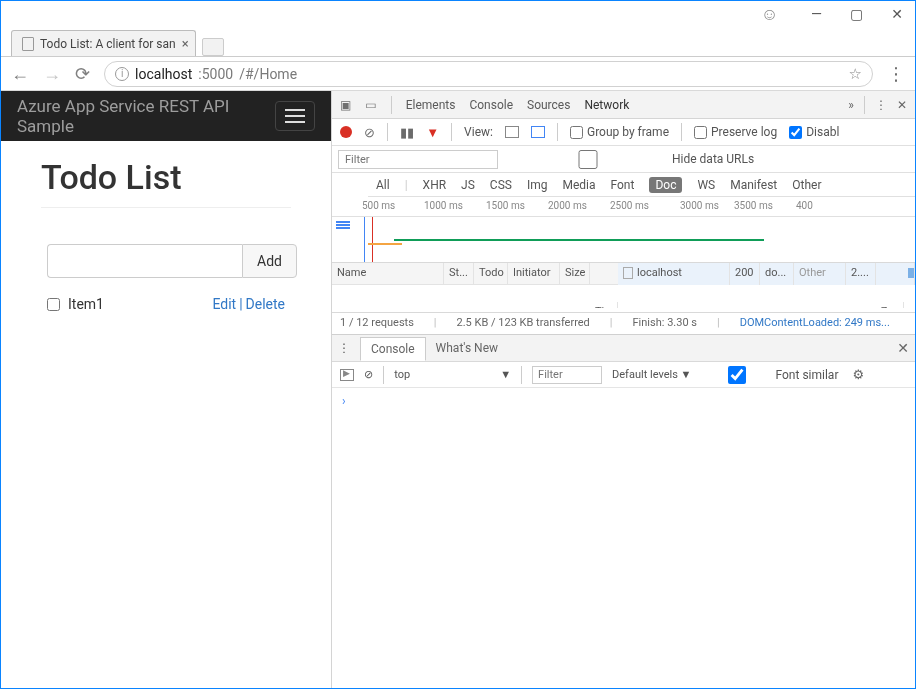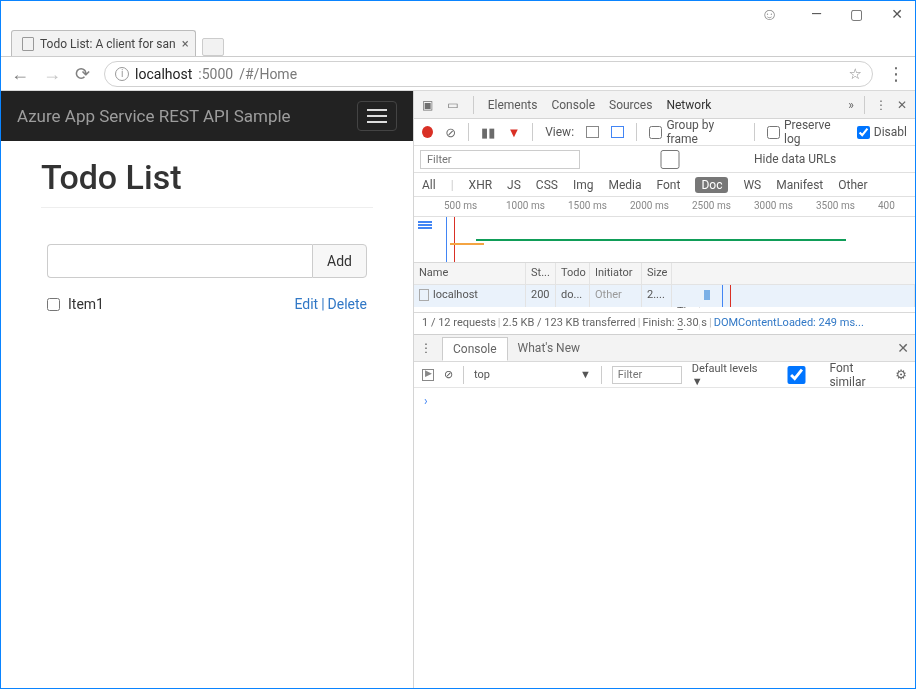--- a/index.html
+++ b/index.html
@@ -66,58 +66,58 @@
 .viewbtn { width:14px; height:12px; border:1px solid #888; }
 .viewbtn.blue { border-color:#4285f4; }
 .chk { display:flex; align-items:center; gap:4px; font-size:12px; color:#555; }
 .chk input { margin:0; }
 
 
 .dt-filterrow { height:27px; border-bottom:1px solid #e0e0e0; display:flex; align-items:center; padding:0 6px; gap:10px; background:#fff; }
 .dt-filterrow input { height:19px; width:160px; border:1px solid #ccc; padding:0 6px; font-size:11px; color:#888; }
 
 
-.dt-types { height:24px; border-bottom:1px solid #e0e0e0; display:flex; align-items:center; padding:0 8px; gap:15px; font-size:12px; color:#555; }
+.dt-types { height:24px; border-bottom:1px solid #e0e0e0; display:flex; align-items:center; padding:0 8px; gap:15px; font-size:12px; color:#555;margin-left:36px; }
 .dt-types .pill.active { background:#777; color:#fff; padding:1px 6px; border-radius:3px; }
 .dt-types .mini-sep { color:#ccc; }
 
 
 .dt-ruler { height:20px; border-bottom:1px solid #e0e0e0; position:relative; font-size:10px; color:#888; }
 .dt-ruler span { position:absolute; top:3px; }
 
 
 .dt-overview { height:46px; border-bottom:1px solid #d9d9d9; position:relative; background:#fff; }
 .ov-vert { position:absolute; top:0; bottom:0; width:1px; }
 .ov-green { position:absolute; top:22px; height:2px; background:#0f9d58; }
 .ov-orange { position:absolute; top:26px; height:2px; background:#f4a442; }
 .ov-side { position:absolute; left:4px; top:4px; width:14px; height:10px; }
 .ov-side div { height:2px; margin-bottom:1px; }
 
 
-.dt-table { height:50px; border-bottom:1px solid #d9d9d9; font-size:11px; display:flex; flex-direction:column; }
+.dt-table { height:50px; border-bottom:1px solid #d9d9d9; font-size:11px; display:flex; flex-direction:row; }
 .dt-th { display:flex; height:22px; background:#f5f5f5; border-bottom:1px solid #e3e3e3; }
 .dt-th div, .dt-tr div { border-right:1px solid #e3e3e3; padding:3px 5px; overflow:hidden; white-space:nowrap; }
 .dt-th .c-name,.dt-tr .c-name{flex:0 0 112px;}
 .dt-th .c-st,.dt-tr .c-st{flex:0 0 30px;}
 .dt-th .c-ty,.dt-tr .c-ty{flex:0 0 34px;}
 .dt-th .c-in,.dt-tr .c-in{flex:0 0 52px;}
 .dt-th .c-sz,.dt-tr .c-sz{flex:0 0 30px;}
 .dt-th .c-ti,.dt-tr .c-ti{flex:0 0 28px;margin-top:39px;}
 .dt-th .c-wf,.dt-tr .c-wf{flex:1; position:relative;}
 .dt-tr { display:flex; height:22px; background:#eaf2fb; }
 .dt-tr .c-in { color:#999; }
 .doc-mini { width:10px; height:12px; border:1px solid #aaa; display:inline-block; margin-right:4px; vertical-align:middle; }
 .wf-bar { position:absolute; left:4px; top:5px; width:6px; height:10px; background:#7bb0e6; }
 .wf-red { position:absolute; left:30px; top:0; bottom:0; width:1px; background:#d93025; }
 .wf-blue { position:absolute; left:22px; top:0; bottom:0; width:1px; background:#4285f4; }
 .wf-time { position:absolute; right:70px; top:3px; color:#999; }
 .sort-arrow { float:right; font-size:9px; color:#999; }
 
 
-.dt-status { height:22px; border-bottom:1px solid #d0d0d0; padding:3px 8px; font-size:11px; color:#666; display:flex; gap:2px; white-space:nowrap; overflow:hidden;text-align:right; }
+.dt-status { height:22px; border-bottom:1px solid #d0d0d0; padding:3px 8px; font-size:11px; color:#666; display:flex; gap:20px; white-space:nowrap; overflow:hidden;text-align:right; }
 .dt-status .blue { color:#3178c6; }
 .dt-status .sep2 { color:#bbb; }
 
 
 .dt-drawer-tabs { height:27px; border-bottom:1px solid #d9d9d9; background:#f3f3f3; display:flex; align-items:center; padding:0 6px; gap:10px; font-size:12px; }
 .dt-drawer-tabs .dtab { color:#666; }
 .dt-drawer-tabs .dtab.sel { background:#fff; border:1px solid #ccc; border-bottom:1px solid #fff; padding:4px 10px; margin-bottom:-1px; }
 .dt-drawer-tabs .dclose { margin-left:auto; font-size:14px; color:#666; }
 
 
@@ -258,21 +258,21 @@
       <span>Manifest</span>
       <span>Other</span>
     </div>
 
     <div class="dt-ruler">
       <span style="left:30px">500 ms</span>
       <span style="left:92px">1000 ms</span>
       <span style="left:154px">1500 ms</span>
       <span style="left:216px">2000 ms</span>
       <span style="left:278px">2500 ms</span>
-      <span style="left:340px">3000 ms</span>
+      <span style="left:348px">3000 ms</span>
       <span style="left:402px">3500 ms</span>
       <span style="left:464px">400</span>
     </div>
 
     <div class="dt-overview">
       <div class="ov-side">
           <div style="background:#4285f4"></div>
           <div style="background:#4285f4"></div>
           <div style="background:#4285f4"></div>
         </div>

